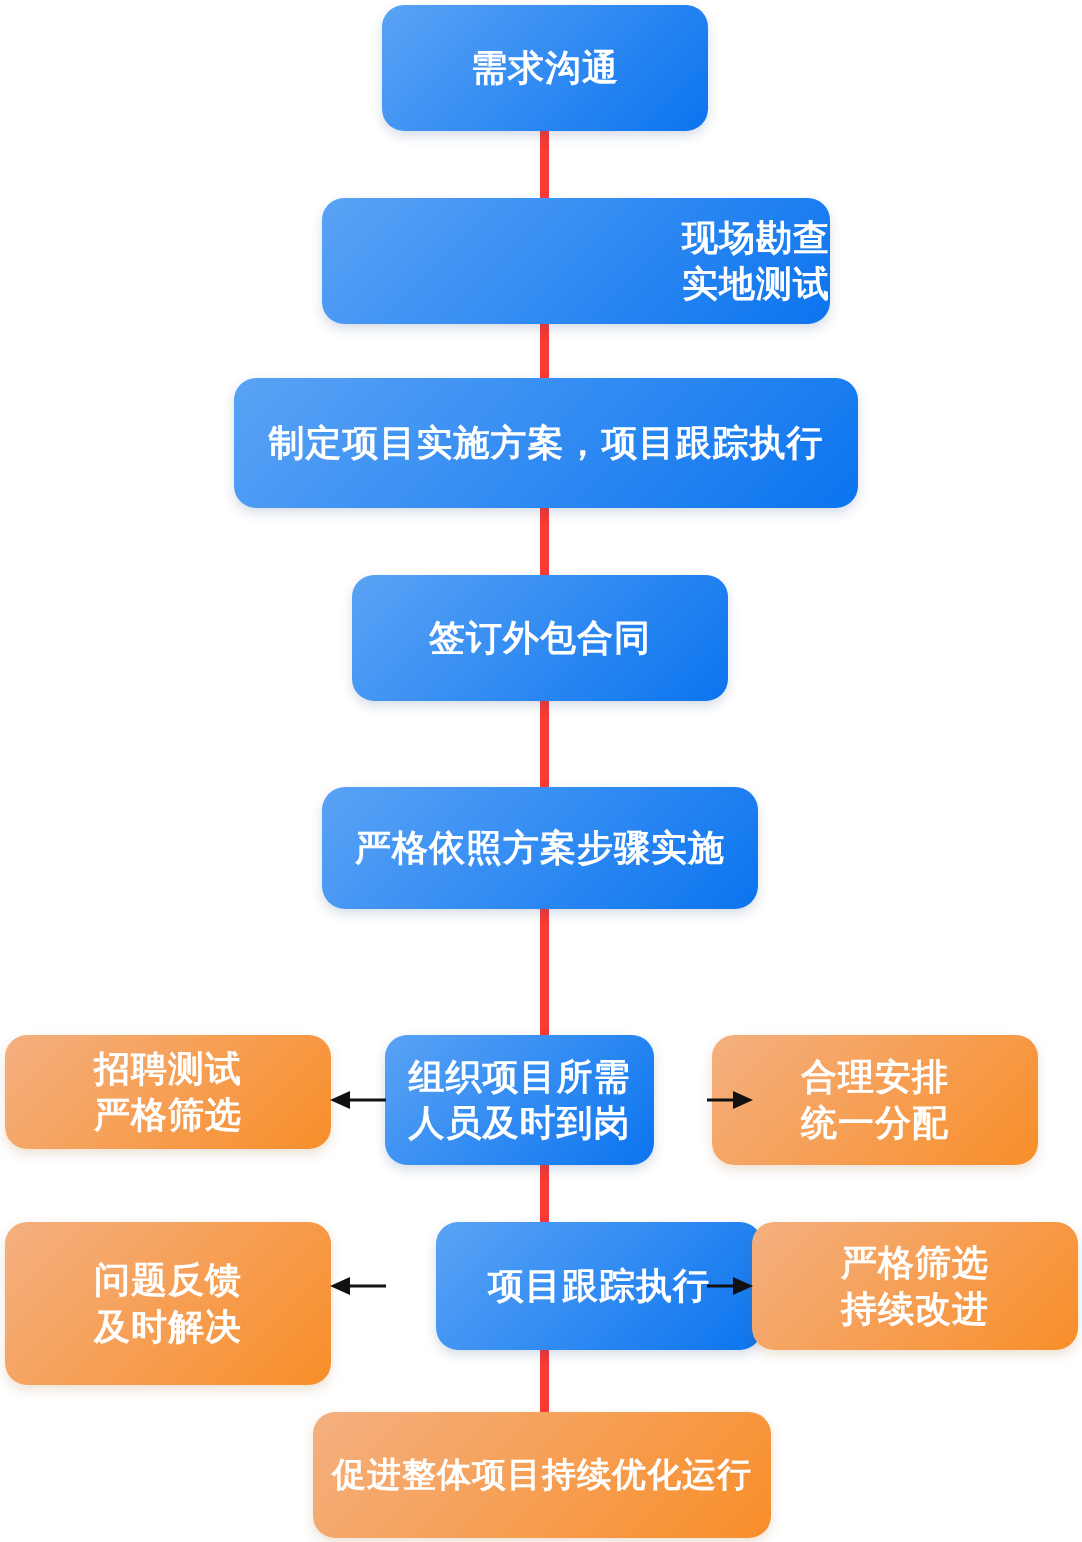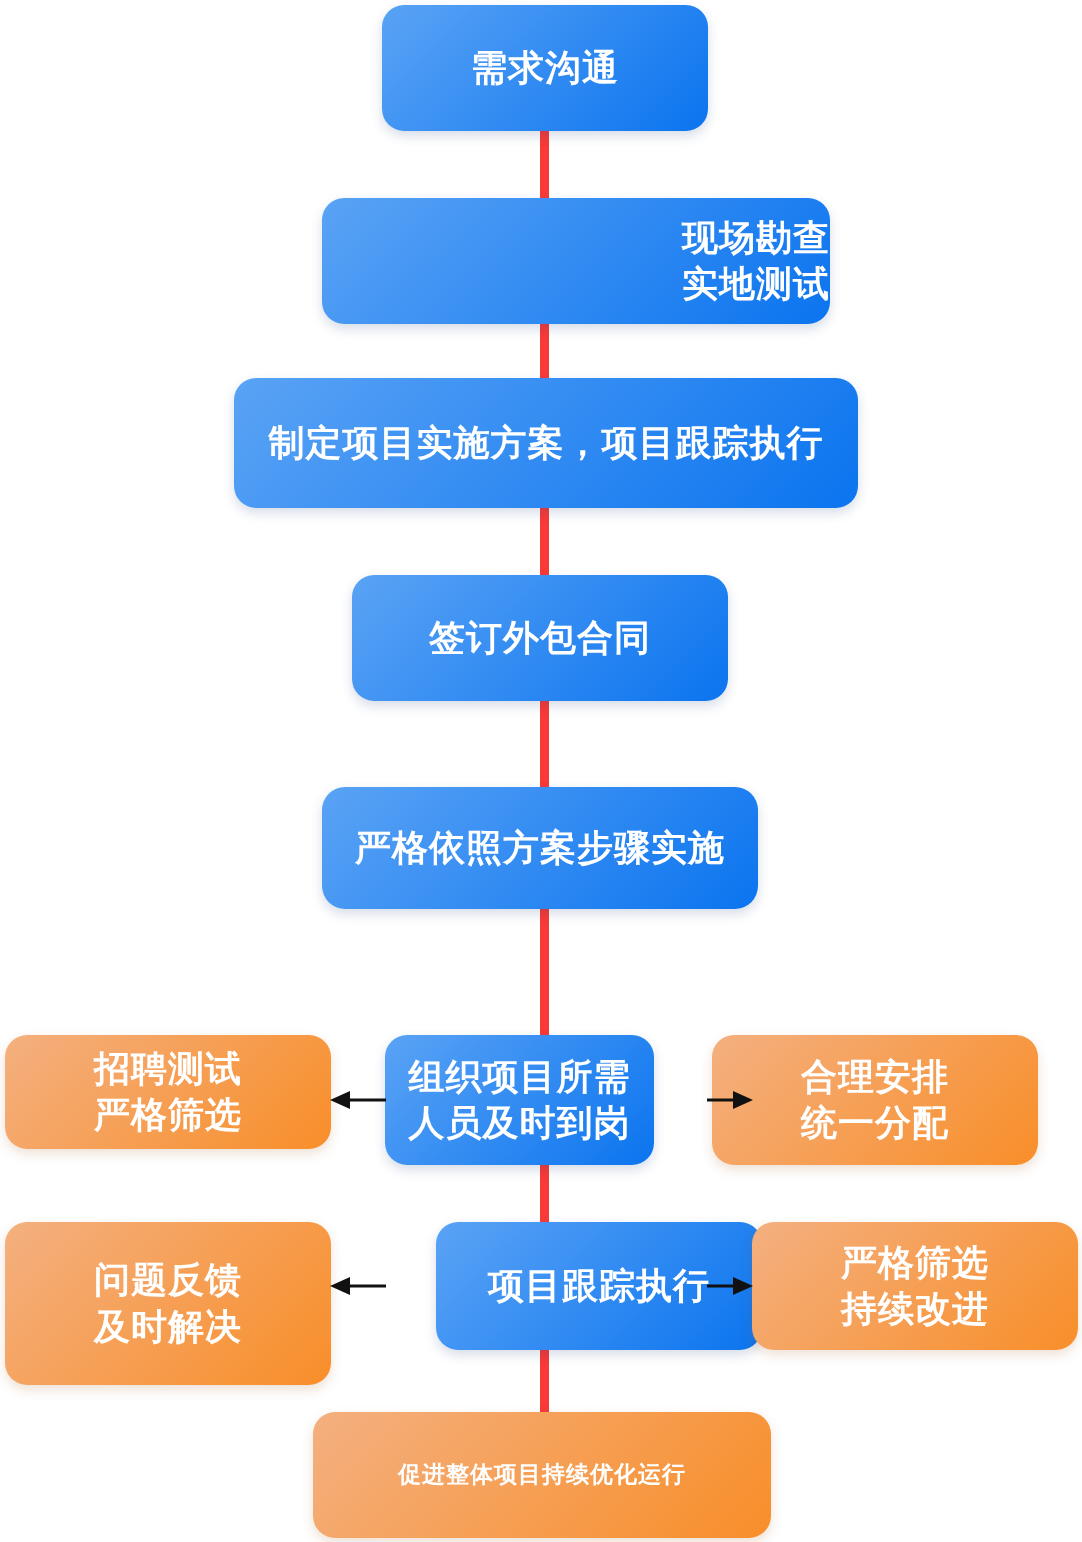--- a/index.html
+++ b/index.html
@@ -43,21 +43,21 @@
   }
   .node .label {
     color: var(--text-color, #ffffff);
     font-weight: bold;
     font-size: 36px;
     line-height: 1.28;
     white-space: pre-line;
     letter-spacing: 1px;
   }
   .node.end-node .label {
-    font-size: 23px;
+    font-size: 34px;
   }
   .arrow {
     position: absolute;
     z-index: 3;
     color: var(--arrow-color, #111111);
   }
   .arrow svg { display: block; }
 </style>
 </head>
 <body>

